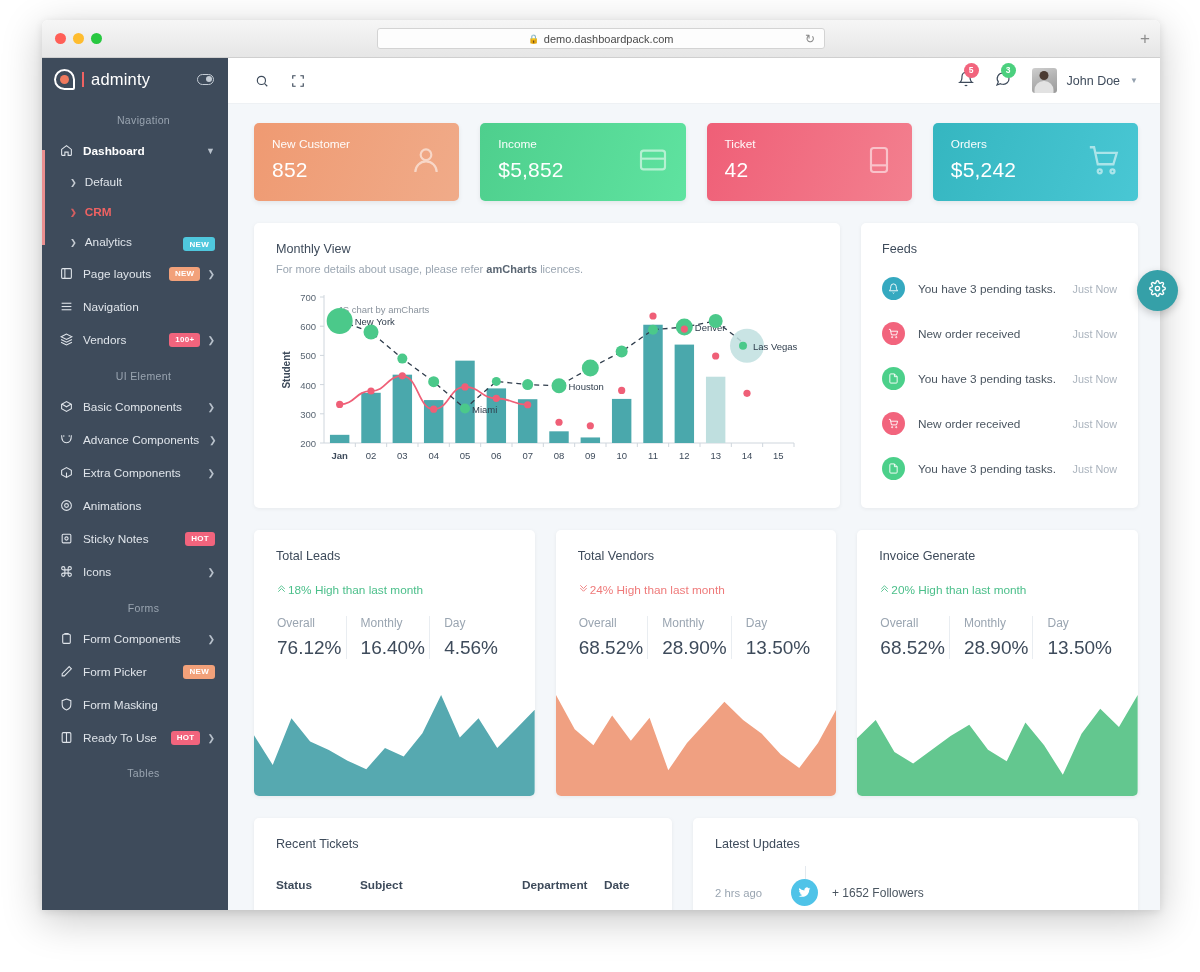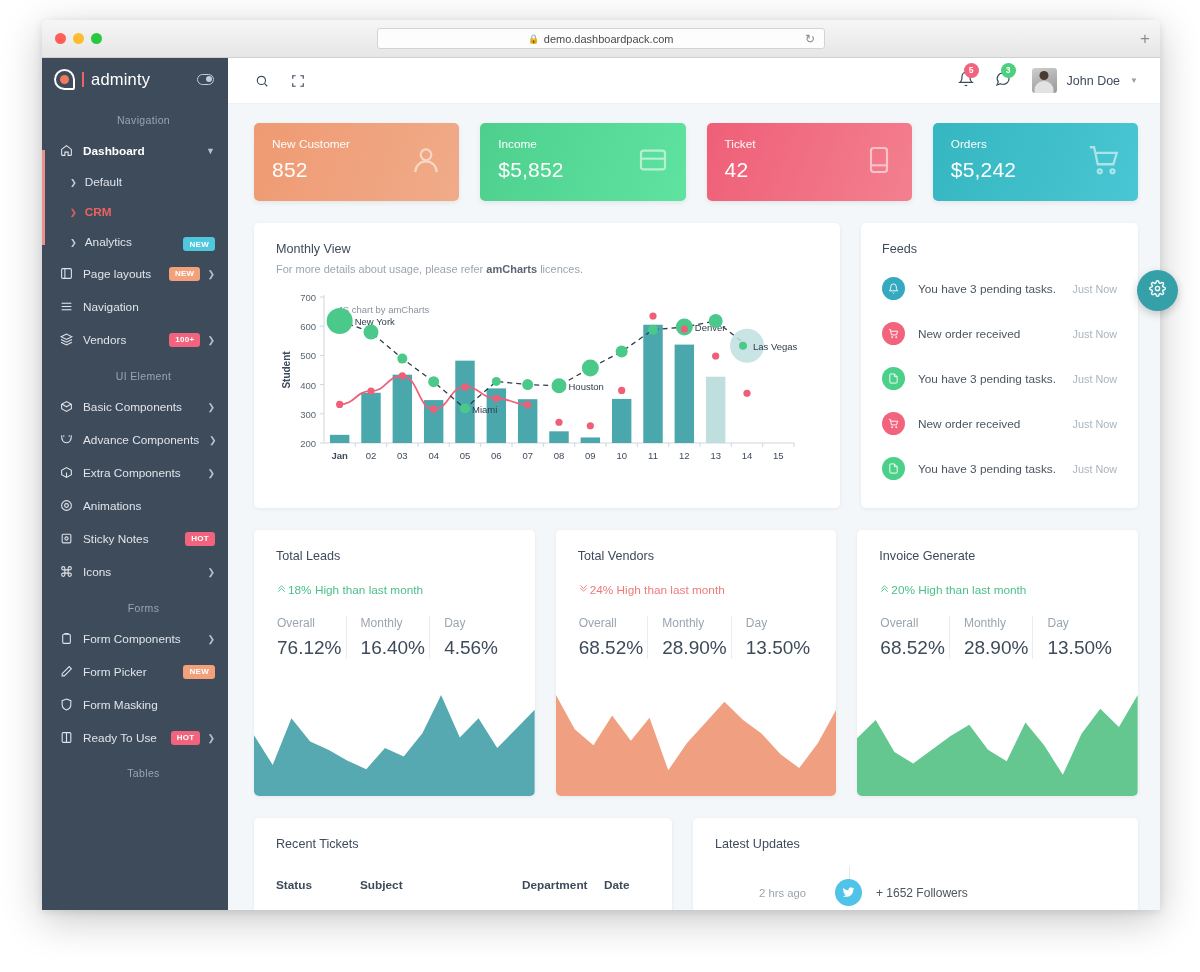--- a/index.html
+++ b/index.html
@@ -228,21 +228,21 @@
 
   
   .row4 { display: flex; gap: 21px; margin-top: 22px; }
   .t-card { flex: 0 0 418px; height: 120px; background: #fff; border-radius: 5px; box-shadow: 0 1px 4px rgba(0,0,0,.06); padding: 19px 22px 0 22px; }
   .u-card { flex: 1; height: 120px; background: #fff; border-radius: 5px; box-shadow: 0 1px 4px rgba(0,0,0,.06); padding: 19px 22px 0 22px; }
   .thead { display: flex; margin-top: 27px; font-size: 11.8px; font-weight: bold; color: #3e4b5b; }
   .th-status { width: 84px; }
   .th-subject { flex: 1; }
   .th-dept { width: 82px; }
   .th-date { width: 46px; }
-  .upd-row { display: flex; align-items: center; margin-top: 28px; gap: 14px; margin-left: 44px; }
+  .upd-row { display: flex; align-items: center; margin-top: 28px; gap: 14px; }
   .upd-time { font-size: 11.3px; color: #9aa5b1; width: 62px; }
   .upd-ico {
     width: 27px; height: 27px; border-radius: 50%; background: #4fc3e8;
     display: flex; align-items: center; justify-content: center; color: #fff;
     position: relative; flex: 0 0 27px;
   }
   .upd-ico::before {
     content:""; position:absolute; top:-13px; left:50%; width:1px; height:13px; background:#e4e9ee;
   }
   .upd-tx { font-size: 12px; color: #4a5560; }

